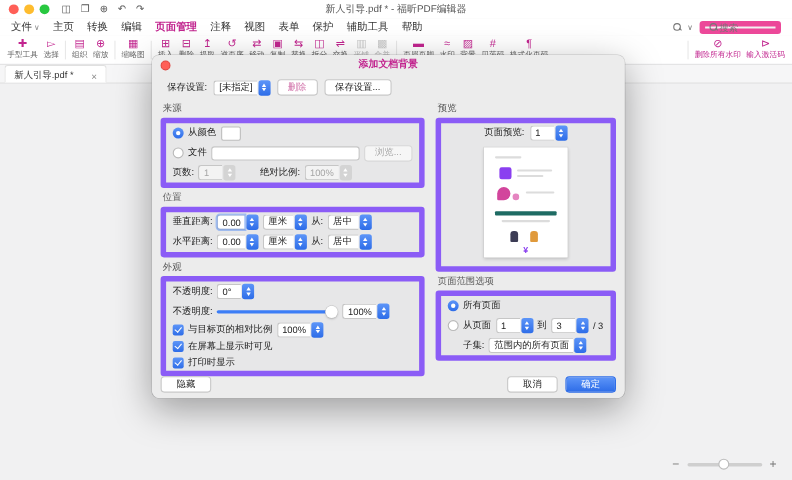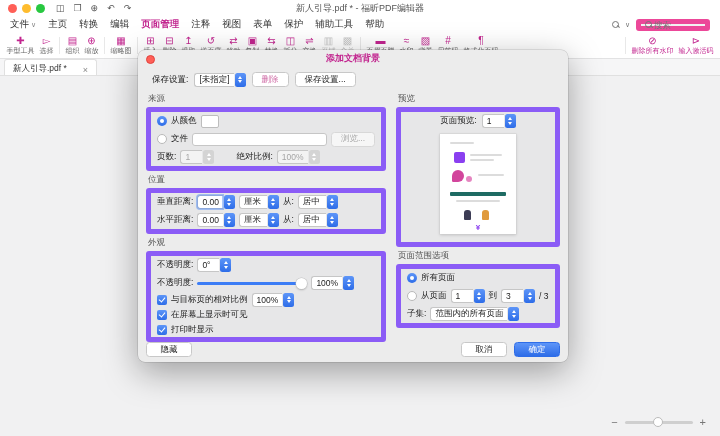--- a/index.html
+++ b/index.html
@@ -475,21 +475,21 @@
             <span class="st">
               <span class="st-val">3</span>
               <span class="st-btn">
                   <span class="tri-up"></span>
                   <span class="tri-dn"></span>
                 </span>
             </span>
             <span>/ 3</span>
           </div>
           <div class="frow">
-            <span style="">子集:</span>
+            <span style="margin-left:14px">子集:</span>
             <span class="dd">
               <span class="dd-val">范围内的所有页面</span>
               <span class="dd-btn">
                   <span class="tri-up"></span>
                   <span class="tri-dn"></span>
                 </span>
             </span>
           </div>
         </div>
       </div>

